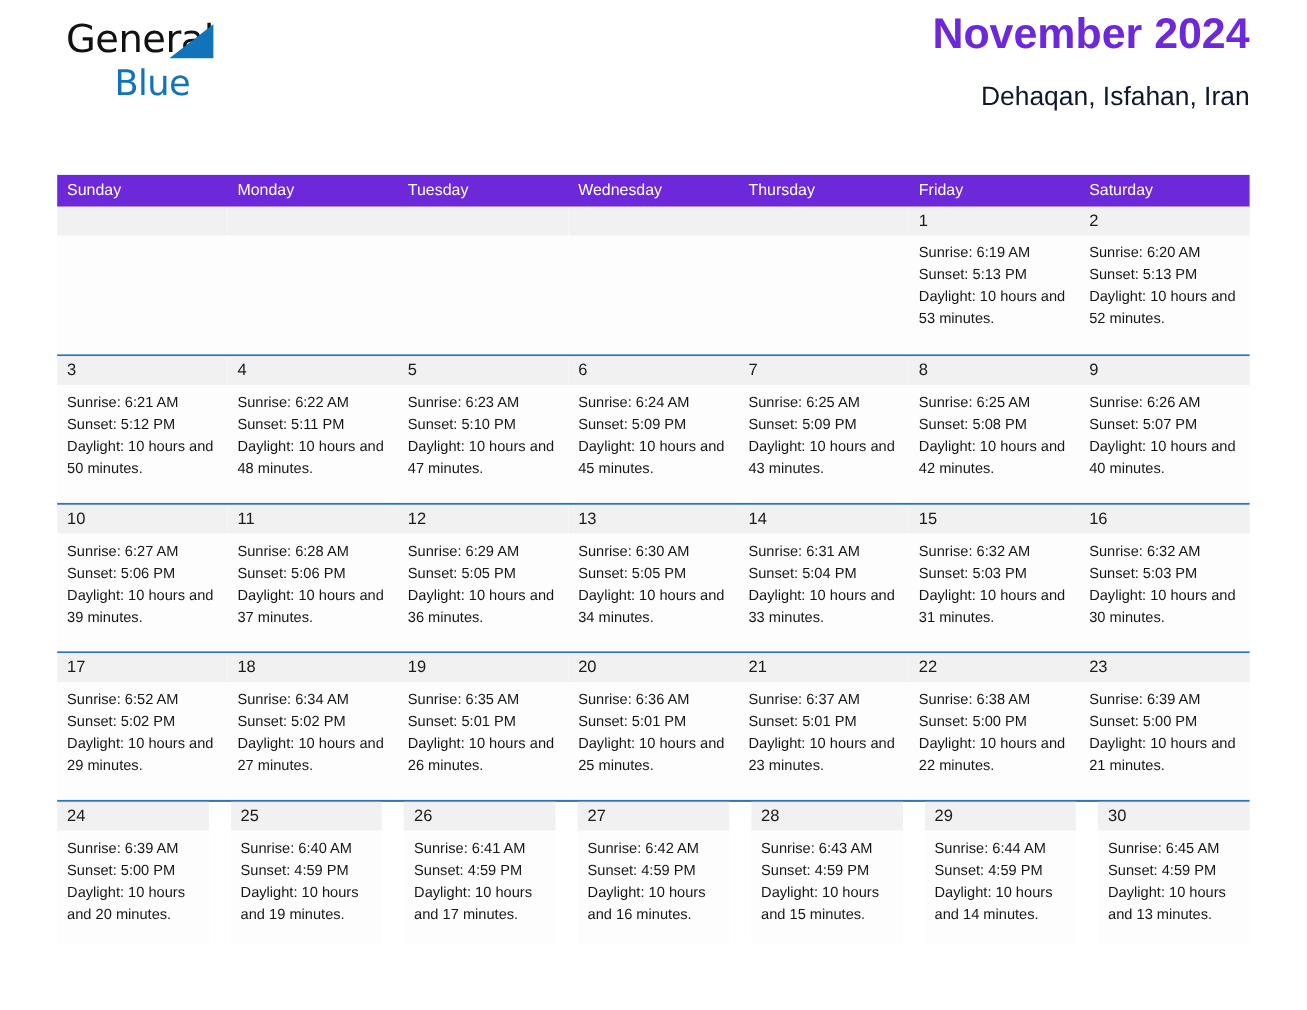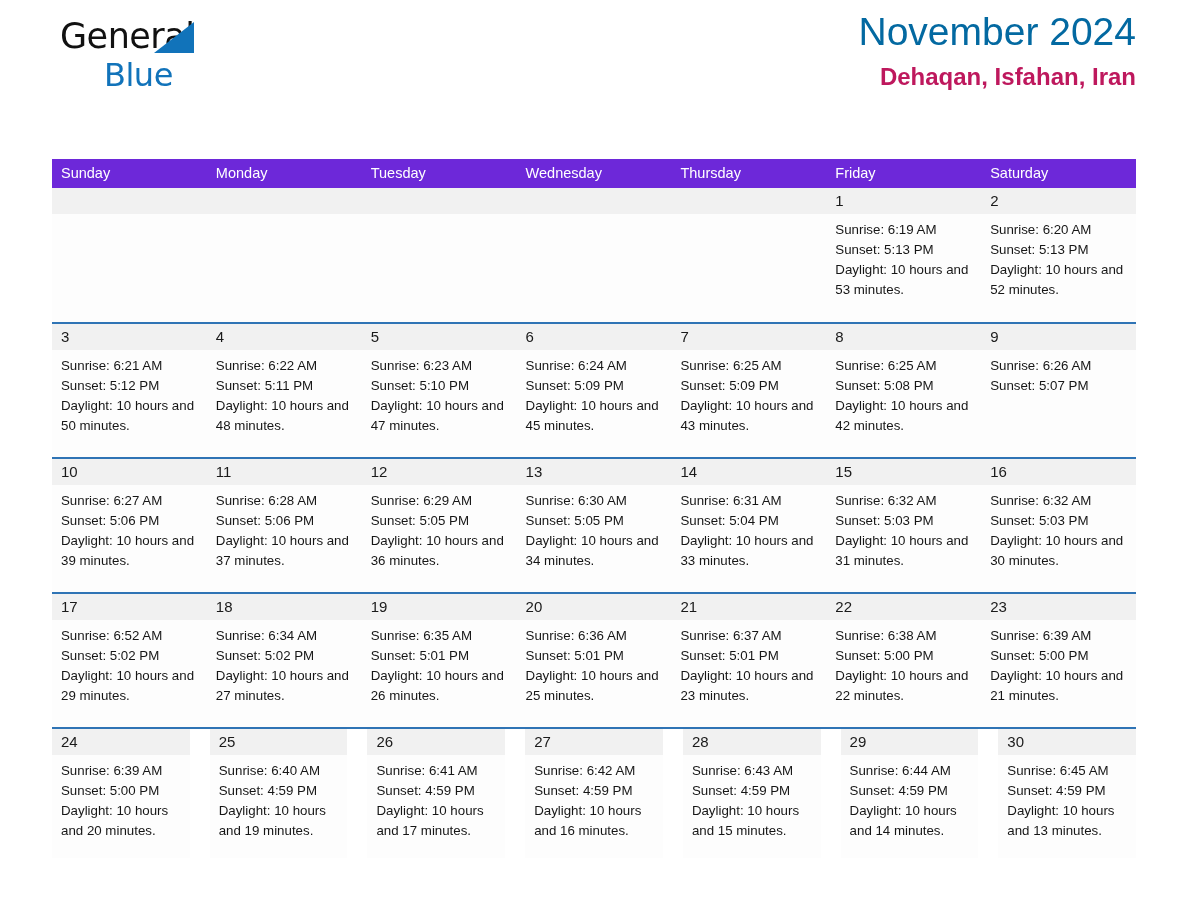--- a/index.html
+++ b/index.html
@@ -70,31 +70,31 @@
 
   .title-block {
     position: absolute;
     right: 0;
     top: 8px;
     text-align: right;
   }
   .month-title {
     font-size: 39px;
     line-height: 48px;
-    font-weight: 400;
-    color: #0369a1;
+    font-weight: 700;
+    color: #6d28d9;
     white-space: nowrap;
   }
   .location-title {
     font-size: 24px;
     line-height: 34px;
-    font-weight: 700;
-    color: #be185d;
+    font-weight: 400;
+    color: #0f172a;
     white-space: nowrap;
-    margin-top: 4px;
+    margin-top: 15px;
   }
 
   
   .calendar {
     position: absolute;
     left: 52px;
     top: 159px;
     width: 1084px;
   }
   .cal-head {
@@ -284,20 +284,21 @@
               <div>Sunrise: 6:25 AM</div>
               <div>Sunset: 5:08 PM</div>
               <div class="wrap">Daylight: 10 hours and 42 minutes.</div>
             </div>
           </div>
           <div class="day">
             <div class="day-num">9</div>
             <div class="day-body">
               <div>Sunrise: 6:26 AM</div>
               <div>Sunset: 5:07 PM</div>
+              <div class="wrap">Daylight: 10 hours and 40 minutes.</div>
             </div>
           </div>
         </div>
         <div class="week">
           <div class="day">
             <div class="day-num">10</div>
             <div class="day-body">
               <div>Sunrise: 6:27 AM</div>
               <div>Sunset: 5:06 PM</div>
               <div class="wrap">Daylight: 10 hours and 39 minutes.</div>

